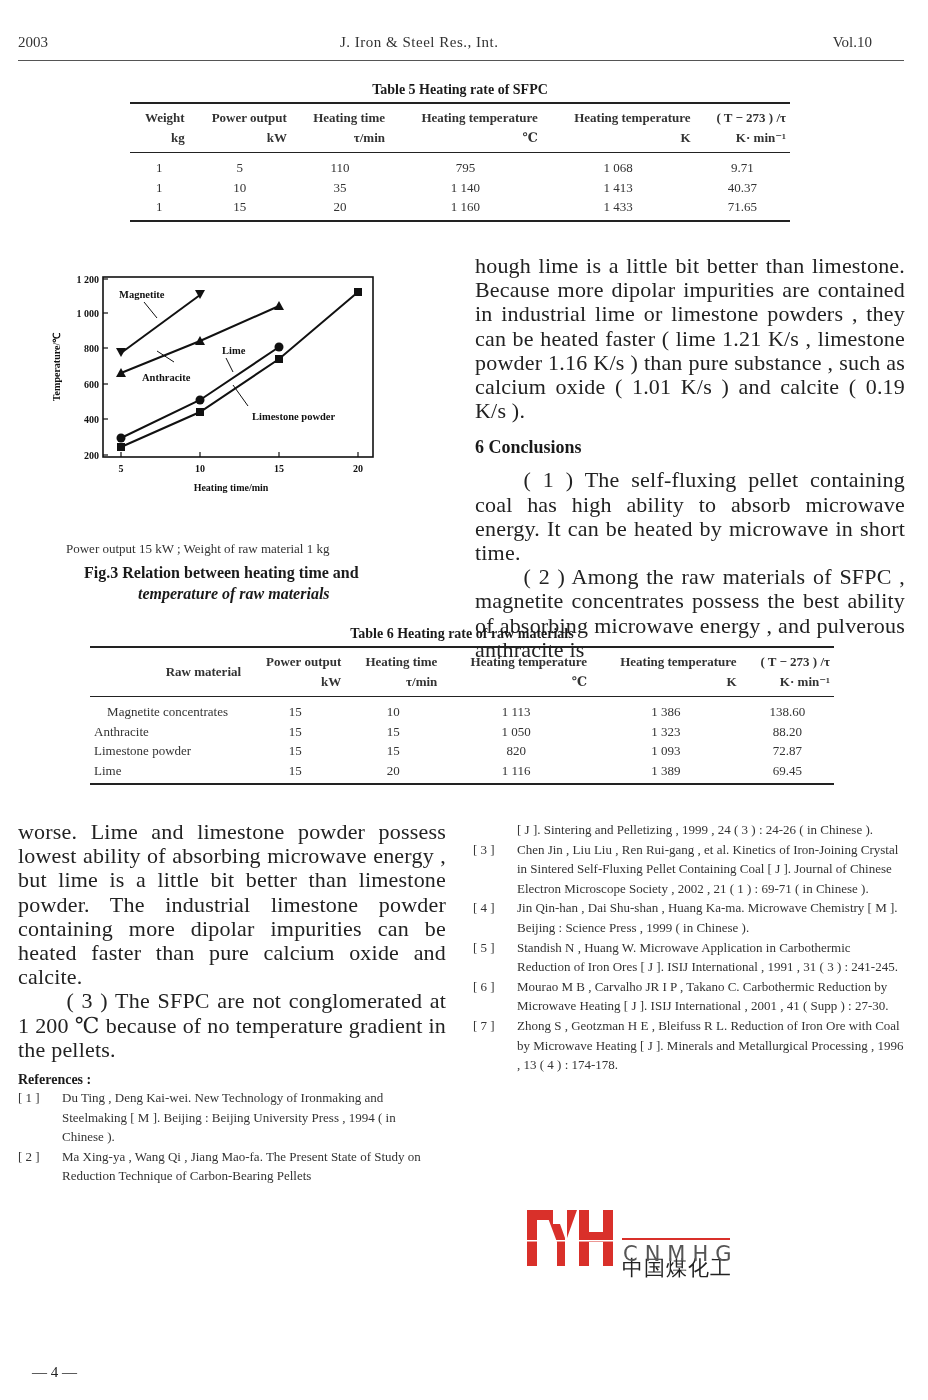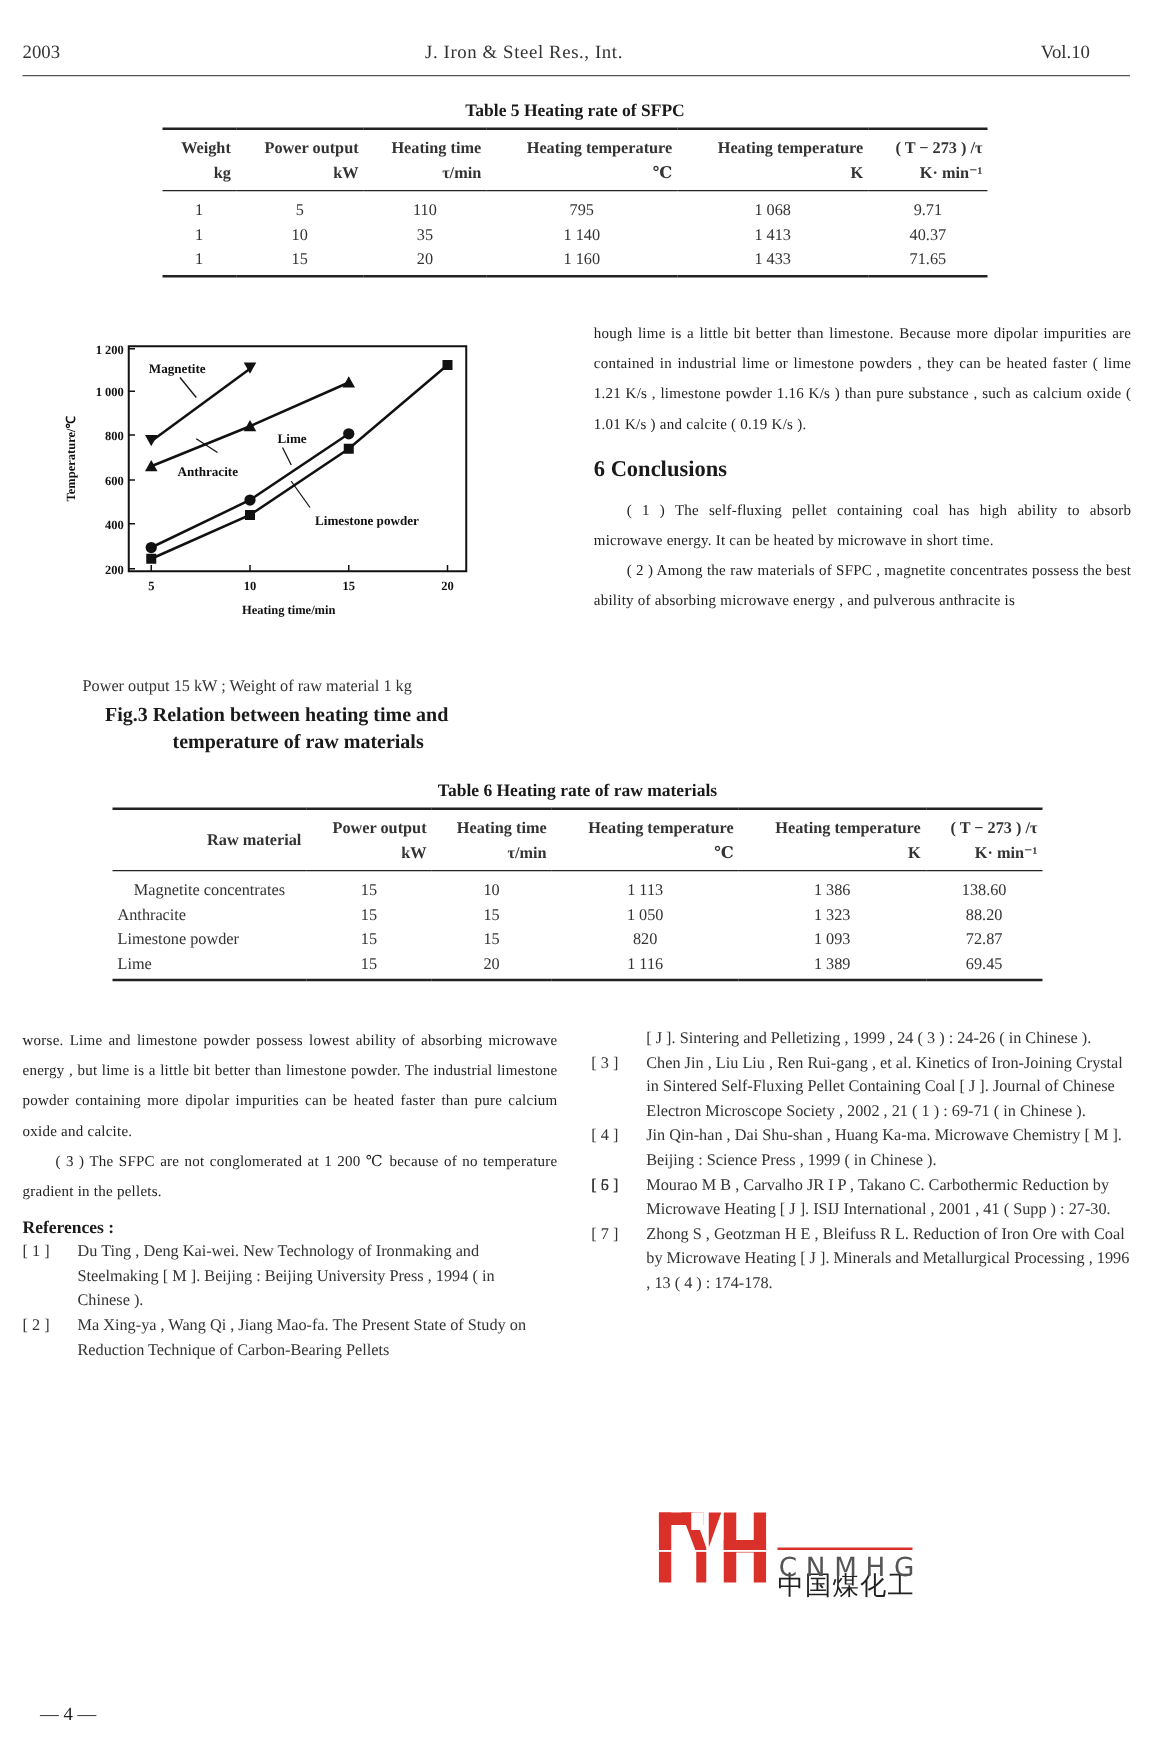--- a/index.html
+++ b/index.html
@@ -9,21 +9,21 @@
   .hdr { top: 34px; font-size: 15px; color: #333; }
   .hdr-rule { left: 18px; width: 886px; top: 60px; height: 1px; background: #555; }
   .tbl-title { font-weight: bold; font-size: 14px; text-align: center; font-family: "Liberation Serif", serif; }
   table.dt { border-collapse: collapse; font-size: 13px; color: #333; }
   table.dt th { font-weight: bold; padding: 0 4px; line-height: 20px; text-align: right; white-space: nowrap; }
   table.dt td { padding: 0 4px; line-height: 19.5px; text-align: center; white-space: nowrap; }
   table.dt thead tr:first-child th { border-top: 2px solid #222; padding-top: 4px; }
   table.dt thead tr:last-child th { border-bottom: 1px solid #222; padding-bottom: 4px; }
   table.dt tbody tr:first-child td { padding-top: 5px; }
   table.dt tbody tr:last-child td { border-bottom: 2px solid #222; padding-bottom: 3px; }
-  .body-text { font-size: 12px; line-height: 24.2px; text-align: justify; color: #222; letter-spacing: 0.2px; }
+  .body-text { font-size: 22px; line-height: 24.2px; text-align: justify; color: #222; letter-spacing: 0.2px; }
   .indent { text-indent: 2.2em; }
   .sec-head { font-weight: bold; font-size: 18px; }
   .ref-head { font-weight: bold; font-size: 14px; }
   .ref { font-size: 13px; line-height: 19.6px; color: #333; position: relative; padding-left: 44px; }
   .ref .num { position: absolute; left: 0; top: 0; }
   .fig-note { font-size: 13px; color: #333; }
   .fig-cap { font-weight: bold; font-size: 16px; line-height: 21px; }
   .chart-label { font-family: "Liberation Serif", serif; font-weight: bold; font-size: 10.5px; fill: #111; }
   .tick-label { font-family: "Liberation Serif", serif; font-weight: bold; font-size: 10px; fill: #111; }
   .logo-cn { font-family: "DejaVu Sans", sans-serif; font-size: 21px; color: #222; letter-spacing: 1px; margin-top: 44px; }
@@ -155,21 +155,21 @@
   <text class="chart-label" x="102" y="119">Anthracite</text>
   <line x1="117" y1="89" x2="134" y2="100" stroke="#111" stroke-width="1"></line>
   <text class="chart-label" x="182" y="92">Lime</text>
   <line x1="186" y1="96" x2="193" y2="110" stroke="#111" stroke-width="1"></line>
   <text class="chart-label" x="212" y="158">Limestone powder</text>
   <line x1="193" y1="123" x2="208" y2="144" stroke="#111" stroke-width="1"></line>
 </svg>
 
 <div class="abs fig-note" style="left:66px;top:541px;text-align:center;">Power output 15 kW ;    Weight of raw material 1 kg</div>
 <div class="abs fig-cap" style="left:84px;top:562px;">Fig.3    Relation between heating time and</div>
-<div class="abs fig-cap" style="left:138px;top:583px;">temperature of raw materials</div>
+<div class="abs fig-cap" style="left:138px;top:583px;font-style:italic;">temperature of raw materials</div>
 
 <div class="abs" style="left:475px;top:254px;width:430px;">
   <p class="body-text" style="margin:0;">hough lime is a little bit better than limestone. Because more dipolar impurities are contained in industrial lime or limestone powders , they can be heated faster ( lime 1.21 K/s , limestone powder 1.16 K/s ) than pure substance ,    such as calcium oxide ( 1.01 K/s ) and calcite ( 0.19 K/s ).</p>
   <div class="sec-head" style="margin-top:14px;margin-bottom:10px;">6    Conclusions</div>
   <p class="body-text indent" style="margin:0;">( 1 ) The self-fluxing pellet containing coal has high ability to absorb microwave energy. It can be heated by microwave in short time.</p>
   <p class="body-text indent" style="margin:0;">( 2 ) Among the raw materials of SFPC , magnetite concentrates possess the best ability of absorbing microwave energy ,    and pulverous anthracite is</p>
 </div>
 
 <div class="abs" style="left:90px;top:626px;width:744px;">
   <div class="tbl-title" style="margin-bottom:4px;">Table 6   Heating rate of raw materials</div>
@@ -251,20 +251,21 @@
   <div class="ref">
     <span class="num">[ 3 ]</span>
     <span>Chen Jin , Liu Liu , Ren Rui-gang , et al. Kinetics of Iron-Joining Crystal in Sintered Self-Fluxing Pellet Containing Coal [ J ]. Journal of Chinese Electron Microscope Society , 2002 , 21 ( 1 ) : 69-71 ( in Chinese ).</span>
   </div>
   <div class="ref">
     <span class="num">[ 4 ]</span>
     <span>Jin Qin-han , Dai Shu-shan , Huang Ka-ma. Microwave Chemistry [ M ]. Beijing : Science Press , 1999 ( in Chinese ).</span>
   </div>
   <div class="ref">
     <span class="num">[ 5 ]</span>
+    <span>Standish N , Huang W. Microwave Application in Carbothermic Reduction of Iron Ores [ J ]. ISIJ International , 1991 , 31 ( 3 ) : 241-245.</span>
   </div>
   <div class="ref">
     <span class="num">[ 6 ]</span>
     <span>Mourao M B , Carvalho JR I P , Takano C. Carbothermic Reduction by Microwave Heating [ J ]. ISIJ International , 2001 , 41 ( Supp ) : 27-30.</span>
   </div>
   <div class="ref">
     <span class="num">[ 7 ]</span>
     <span>Zhong S , Geotzman H E , Bleifuss R L. Reduction of Iron Ore with Coal by Microwave Heating [ J ]. Minerals and Metallurgical Processing , 1996 , 13 ( 4 ) : 174-178.</span>
   </div>
 </div>

